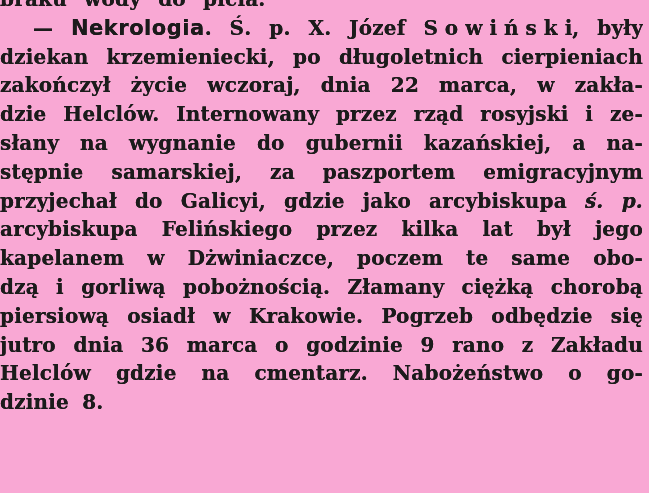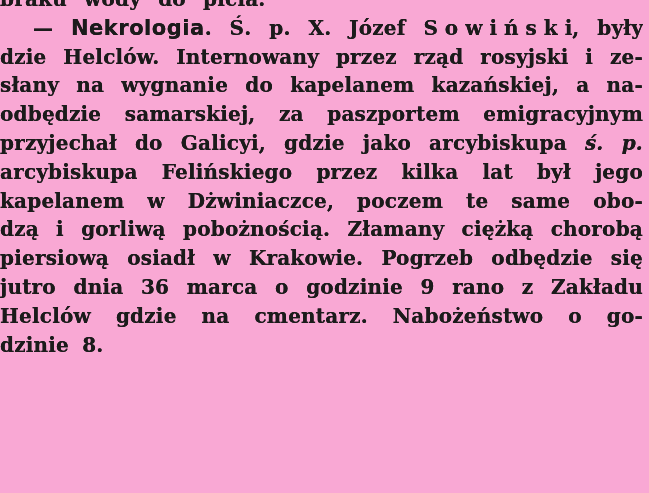--- a/index.html
+++ b/index.html
@@ -61,23 +61,25 @@
 </head>
 <body>
 
 <div class="page">
   <div class="textblock">
 
     <div class="line line--cut">braku wody do picia.</div>
 
     <div class="line line--indent"><span>—</span> <span class="heading-sans">Nekrologia</span><span>. Ś. p. X. Józef</span> <span class="spaced-name">Sowiński</span><span>, były</span></div>
 
+    <div class="line">dziekan krzemieniecki, po długoletnich cierpieniach</div>
+    <div class="line">zakończył życie wczoraj, dnia 22 marca, w zakła-</div>
     <div class="line">dzie Helclów. Internowany przez rząd rosyjski i ze-</div>
-    <div class="line">słany na wygnanie do kapelanem kazańskiej, a na-</div>
-    <div class="line">odbędzie samarskiej, za paszportem emigracyjnym</div>
+    <div class="line">słany na wygnanie do gubernii kazańskiej, a na-</div>
+    <div class="line">stępnie samarskiej, za paszportem emigracyjnym</div>
 
     <div class="line"><span>przyjechał do Galicyi, gdzie jako arcybiskupa</span> <span class="ital">ś. p.</span></div>
 
     <div class="line">arcybiskupa Felińskiego przez kilka lat był jego</div>
     <div class="line">kapelanem w Dżwiniaczce, poczem te same obo-</div>
     <div class="line">dzą i gorliwą pobożnością. Złamany ciężką chorobą</div>
     <div class="line">piersiową osiadł w Krakowie. Pogrzeb odbędzie się</div>
     <div class="line">jutro dnia 36 marca o godzinie 9 rano z Zakładu</div>
     <div class="line">Helclów gdzie na cmentarz. Nabożeństwo o go-</div>
     <div class="line line--last">dzinie 8.</div>

